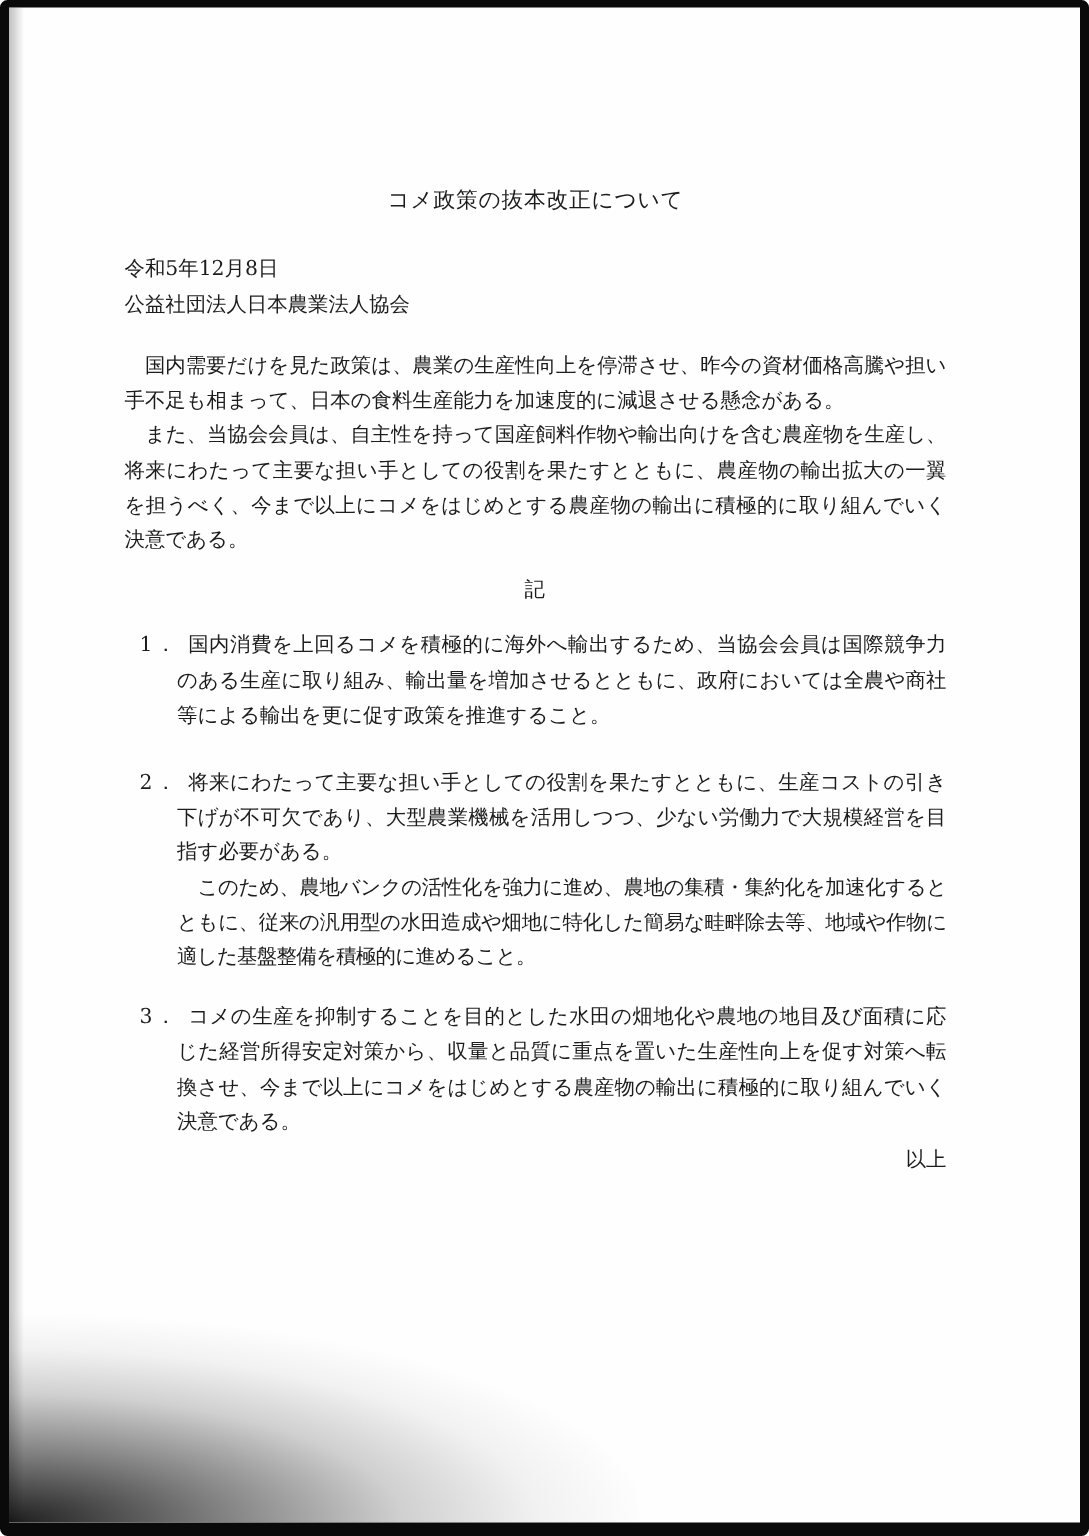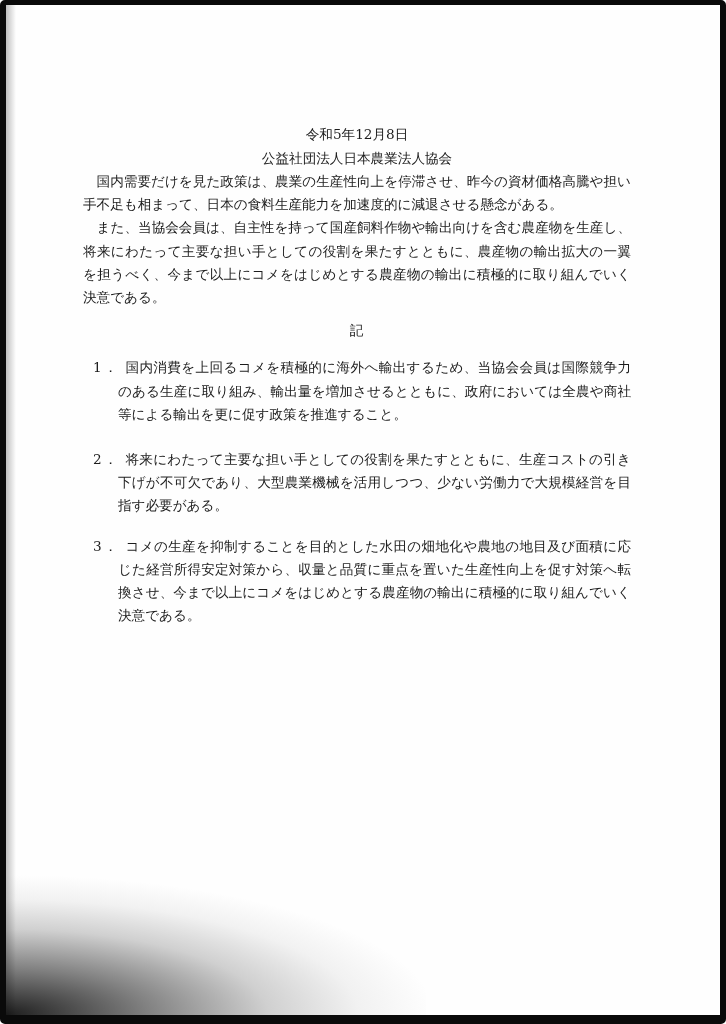--- a/index.html
+++ b/index.html
@@ -54,23 +54,23 @@
   }
   .doc-title {
     text-align: center;
     font-size: 14.5px;
     font-weight: normal;
     line-height: 24px;
     margin: 0 0 21px 0;
     letter-spacing: 0.5px;
   }
   .right-block {
-    text-align: center;
+    text-align: left;
     line-height: 24px;
-    margin-bottom: 0;
+    margin-bottom: 18px;
   }
   .intro p {
     margin: 0;
     text-indent: 1em;
     text-align: justify;
   }
   .section-marker {
     text-align: center;
     margin-top: 10px;
     letter-spacing: 1px;
@@ -105,20 +105,21 @@
   }
 </style>
 </head>
 <body>
 
 <div class="scan">
   <div class="left-shade"></div>
 
   <div class="content">
 
+    <h1 class="doc-title">コメ政策の抜本改正について</h1>
 
     <div class="right-block">
       <div>令和5年12月8日</div>
       <div>公益社団法人日本農業法人協会</div>
     </div>
 
     <div class="intro">
       <p>国内需要だけを見た政策は、農業の生産性向上を停滞させ、昨今の資材価格高騰や担い手不足も相まって、日本の食料生産能力を加速度的に減退させる懸念がある。</p>
       <p>また、当協会会員は、自主性を持って国産飼料作物や輸出向けを含む農産物を生産し、将来にわたって主要な担い手としての役割を果たすとともに、農産物の輸出拡大の一翼を担うべく、今まで以上にコメをはじめとする農産物の輸出に積極的に取り組んでいく決意である。</p>
     </div>
@@ -129,27 +130,29 @@
 
       <div class="item">
         <span class="num">1．</span>
         <p>国内消費を上回るコメを積極的に海外へ輸出するため、当協会会員は国際競争力のある生産に取り組み、輸出量を増加させるとともに、政府においては全農や商社等による輸出を更に促す政策を推進すること。</p>
       </div>
       <div class="item-gap-a"></div>
 
       <div class="item">
         <span class="num">2．</span>
         <p>将来にわたって主要な担い手としての役割を果たすとともに、生産コストの引き下げが不可欠であり、大型農業機械を活用しつつ、少ない労働力で大規模経営を目指す必要がある。</p>
+        <p class="cont">このため、農地バンクの活性化を強力に進め、農地の集積・集約化を加速化するとともに、従来の汎用型の水田造成や畑地に特化した簡易な畦畔除去等、地域や作物に適した基盤整備を積極的に進めること。</p>
       </div>
       <div class="item-gap-b"></div>
 
       <div class="item">
         <span class="num">3．</span>
         <p>コメの生産を抑制することを目的とした水田の畑地化や農地の地目及び面積に応じた経営所得安定対策から、収量と品質に重点を置いた生産性向上を促す対策へ転換させ、今まで以上にコメをはじめとする農産物の輸出に積極的に取り組んでいく決意である。</p>
       </div>
 
     </div>
 
+    <div class="closing">以上</div>
 
   </div>
 
   <div class="corner-shade"></div>
 </div>
 
 </body></html>

